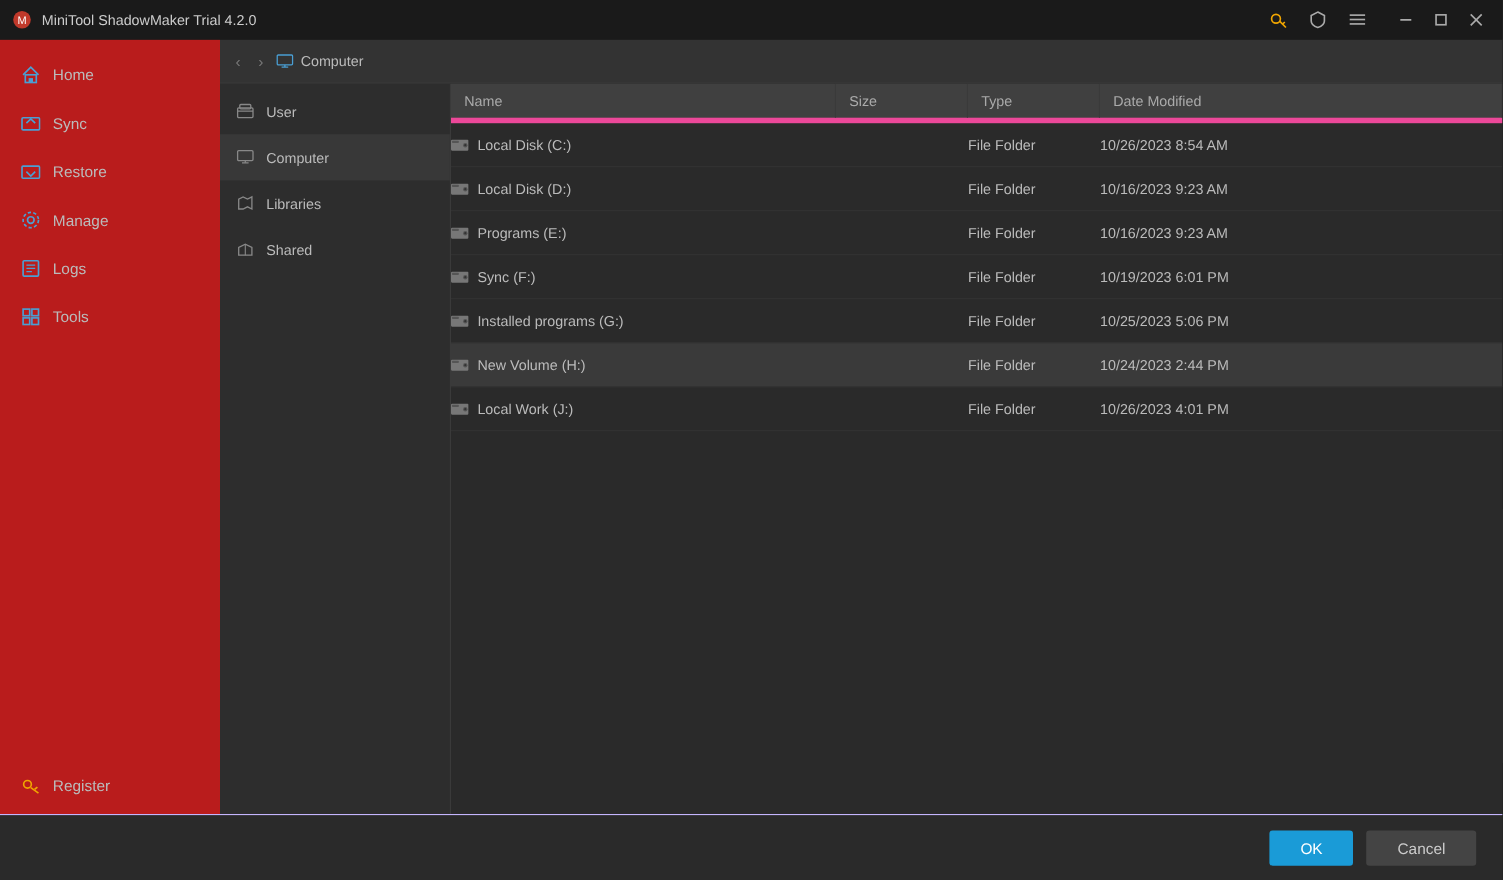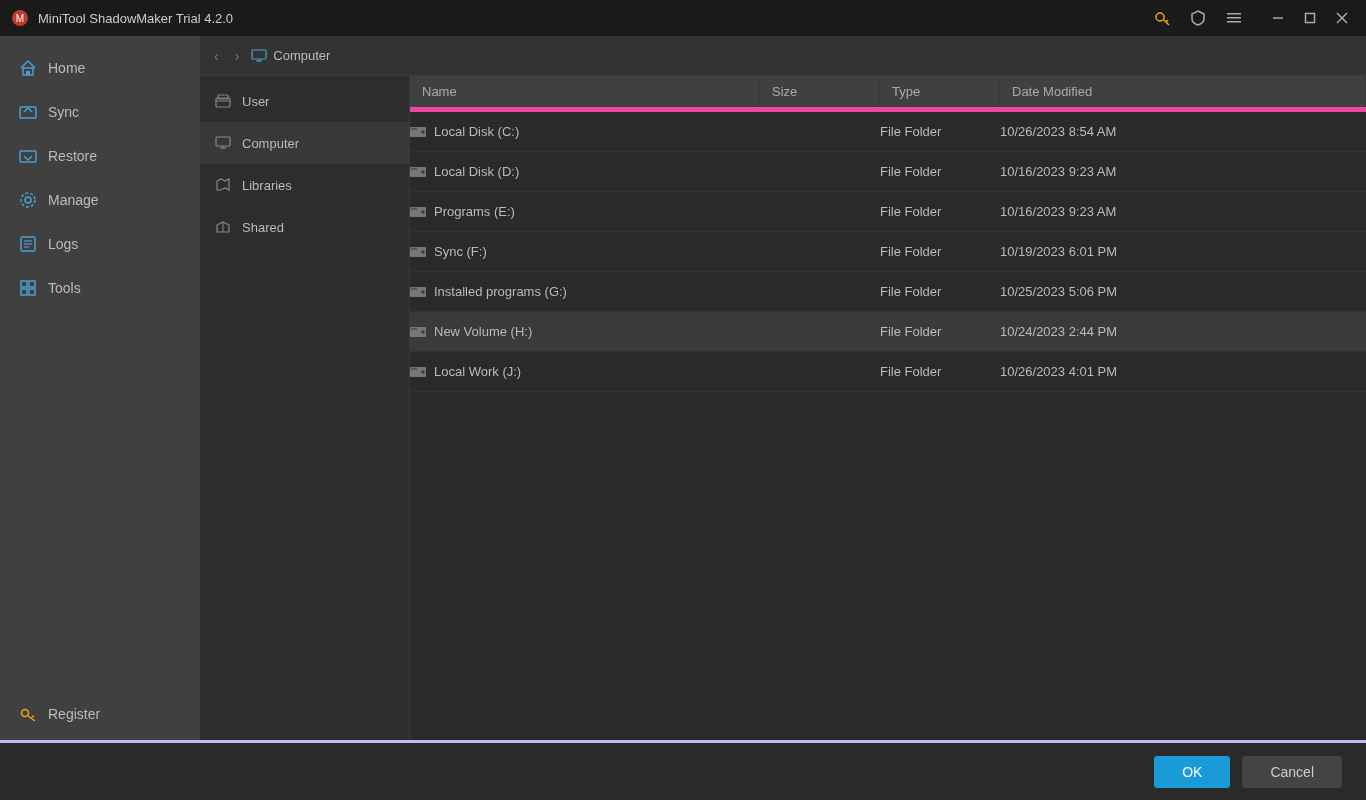--- a/index.html
+++ b/index.html
@@ -68,21 +68,21 @@
 
     
     #main-layout {
       display: flex;
       height: calc(800px - 36px);
     }
 
     
     #sidebar {
       width: 200px;
-      background: #404040;
+      background: #b91c1c;
       display: flex;
       flex-direction: column;
       padding-top: 10px;
     }
     .nav-item {
       display: flex;
       align-items: center;
       padding: 12px 18px;
       cursor: pointer;
       color: #bbb;
@@ -233,21 +233,21 @@
       bottom: 0;
       left: 0;
       right: 0;
       height: 60px;
       background: #2a2a2a;
       display: flex;
       align-items: center;
       justify-content: flex-end;
       padding: 0 24px;
       gap: 12px;
-      border-top: 3px solid #c4b5fd;
+      border-top: 1px solid #c4b5fd;
     }
     .action-btn {
       padding: 8px 28px;
       border: none;
       border-radius: 3px;
       font-size: 14px;
       cursor: pointer;
     }
     .btn-ok {
       background: #1a9bd7;

